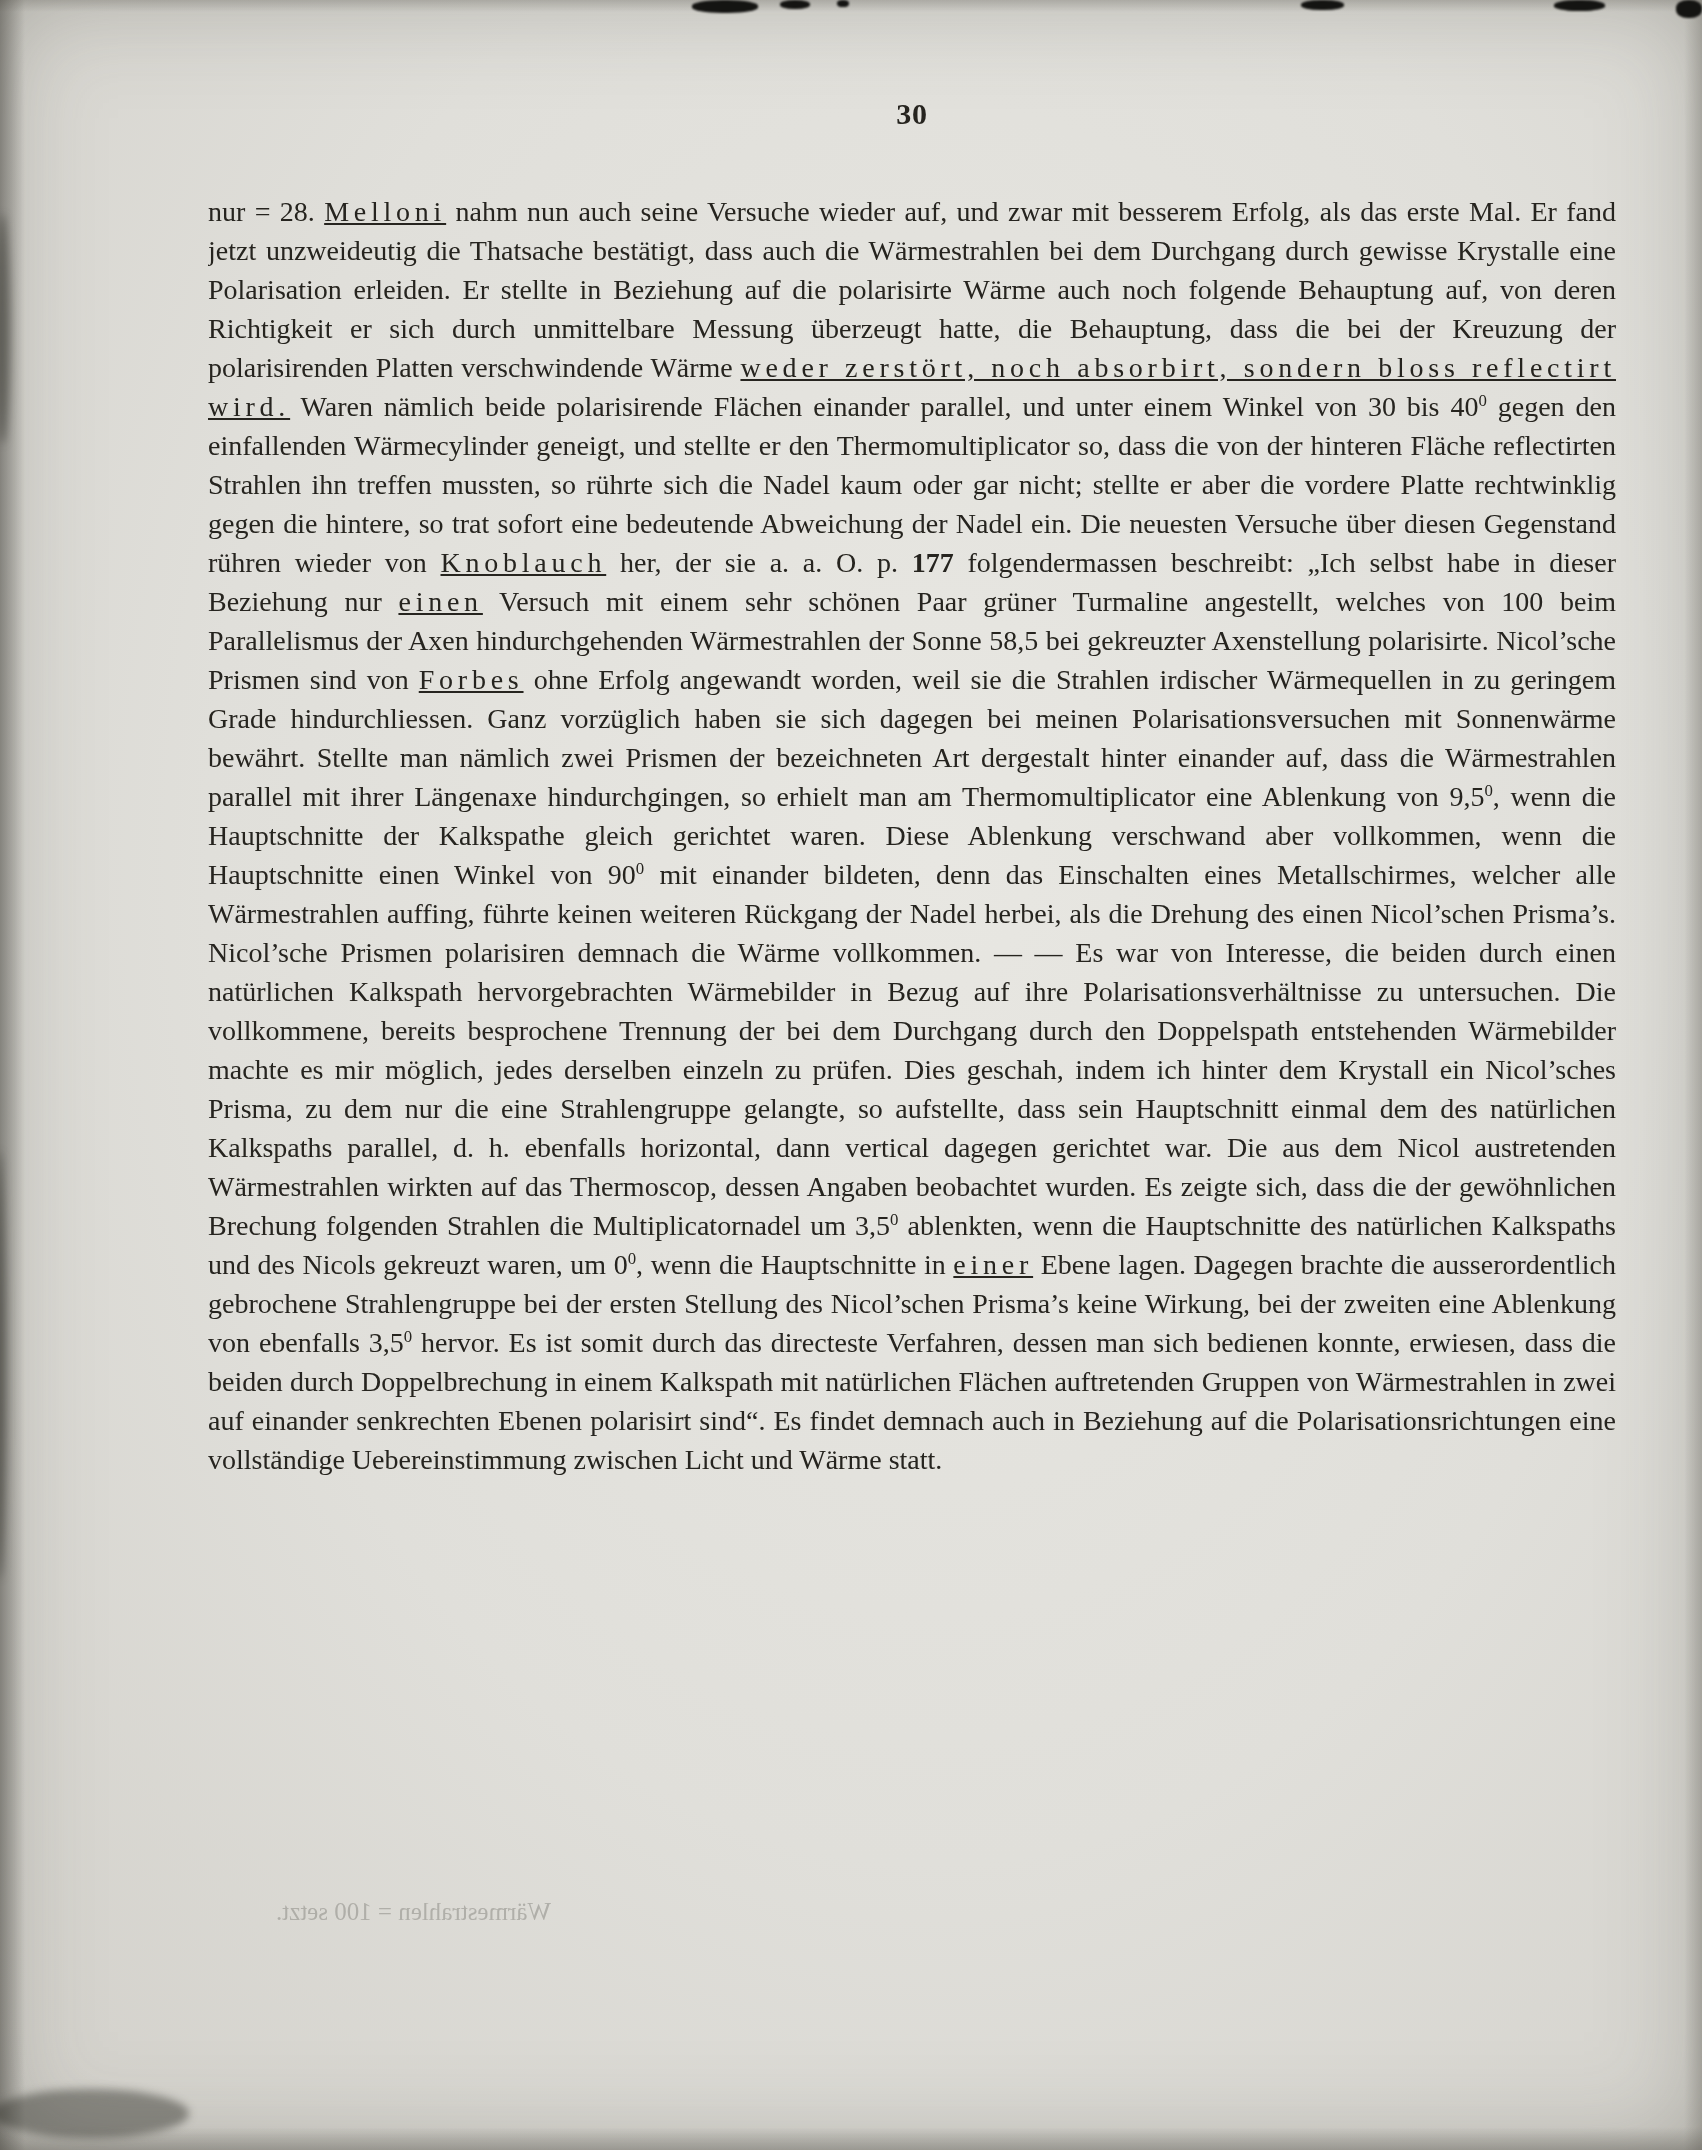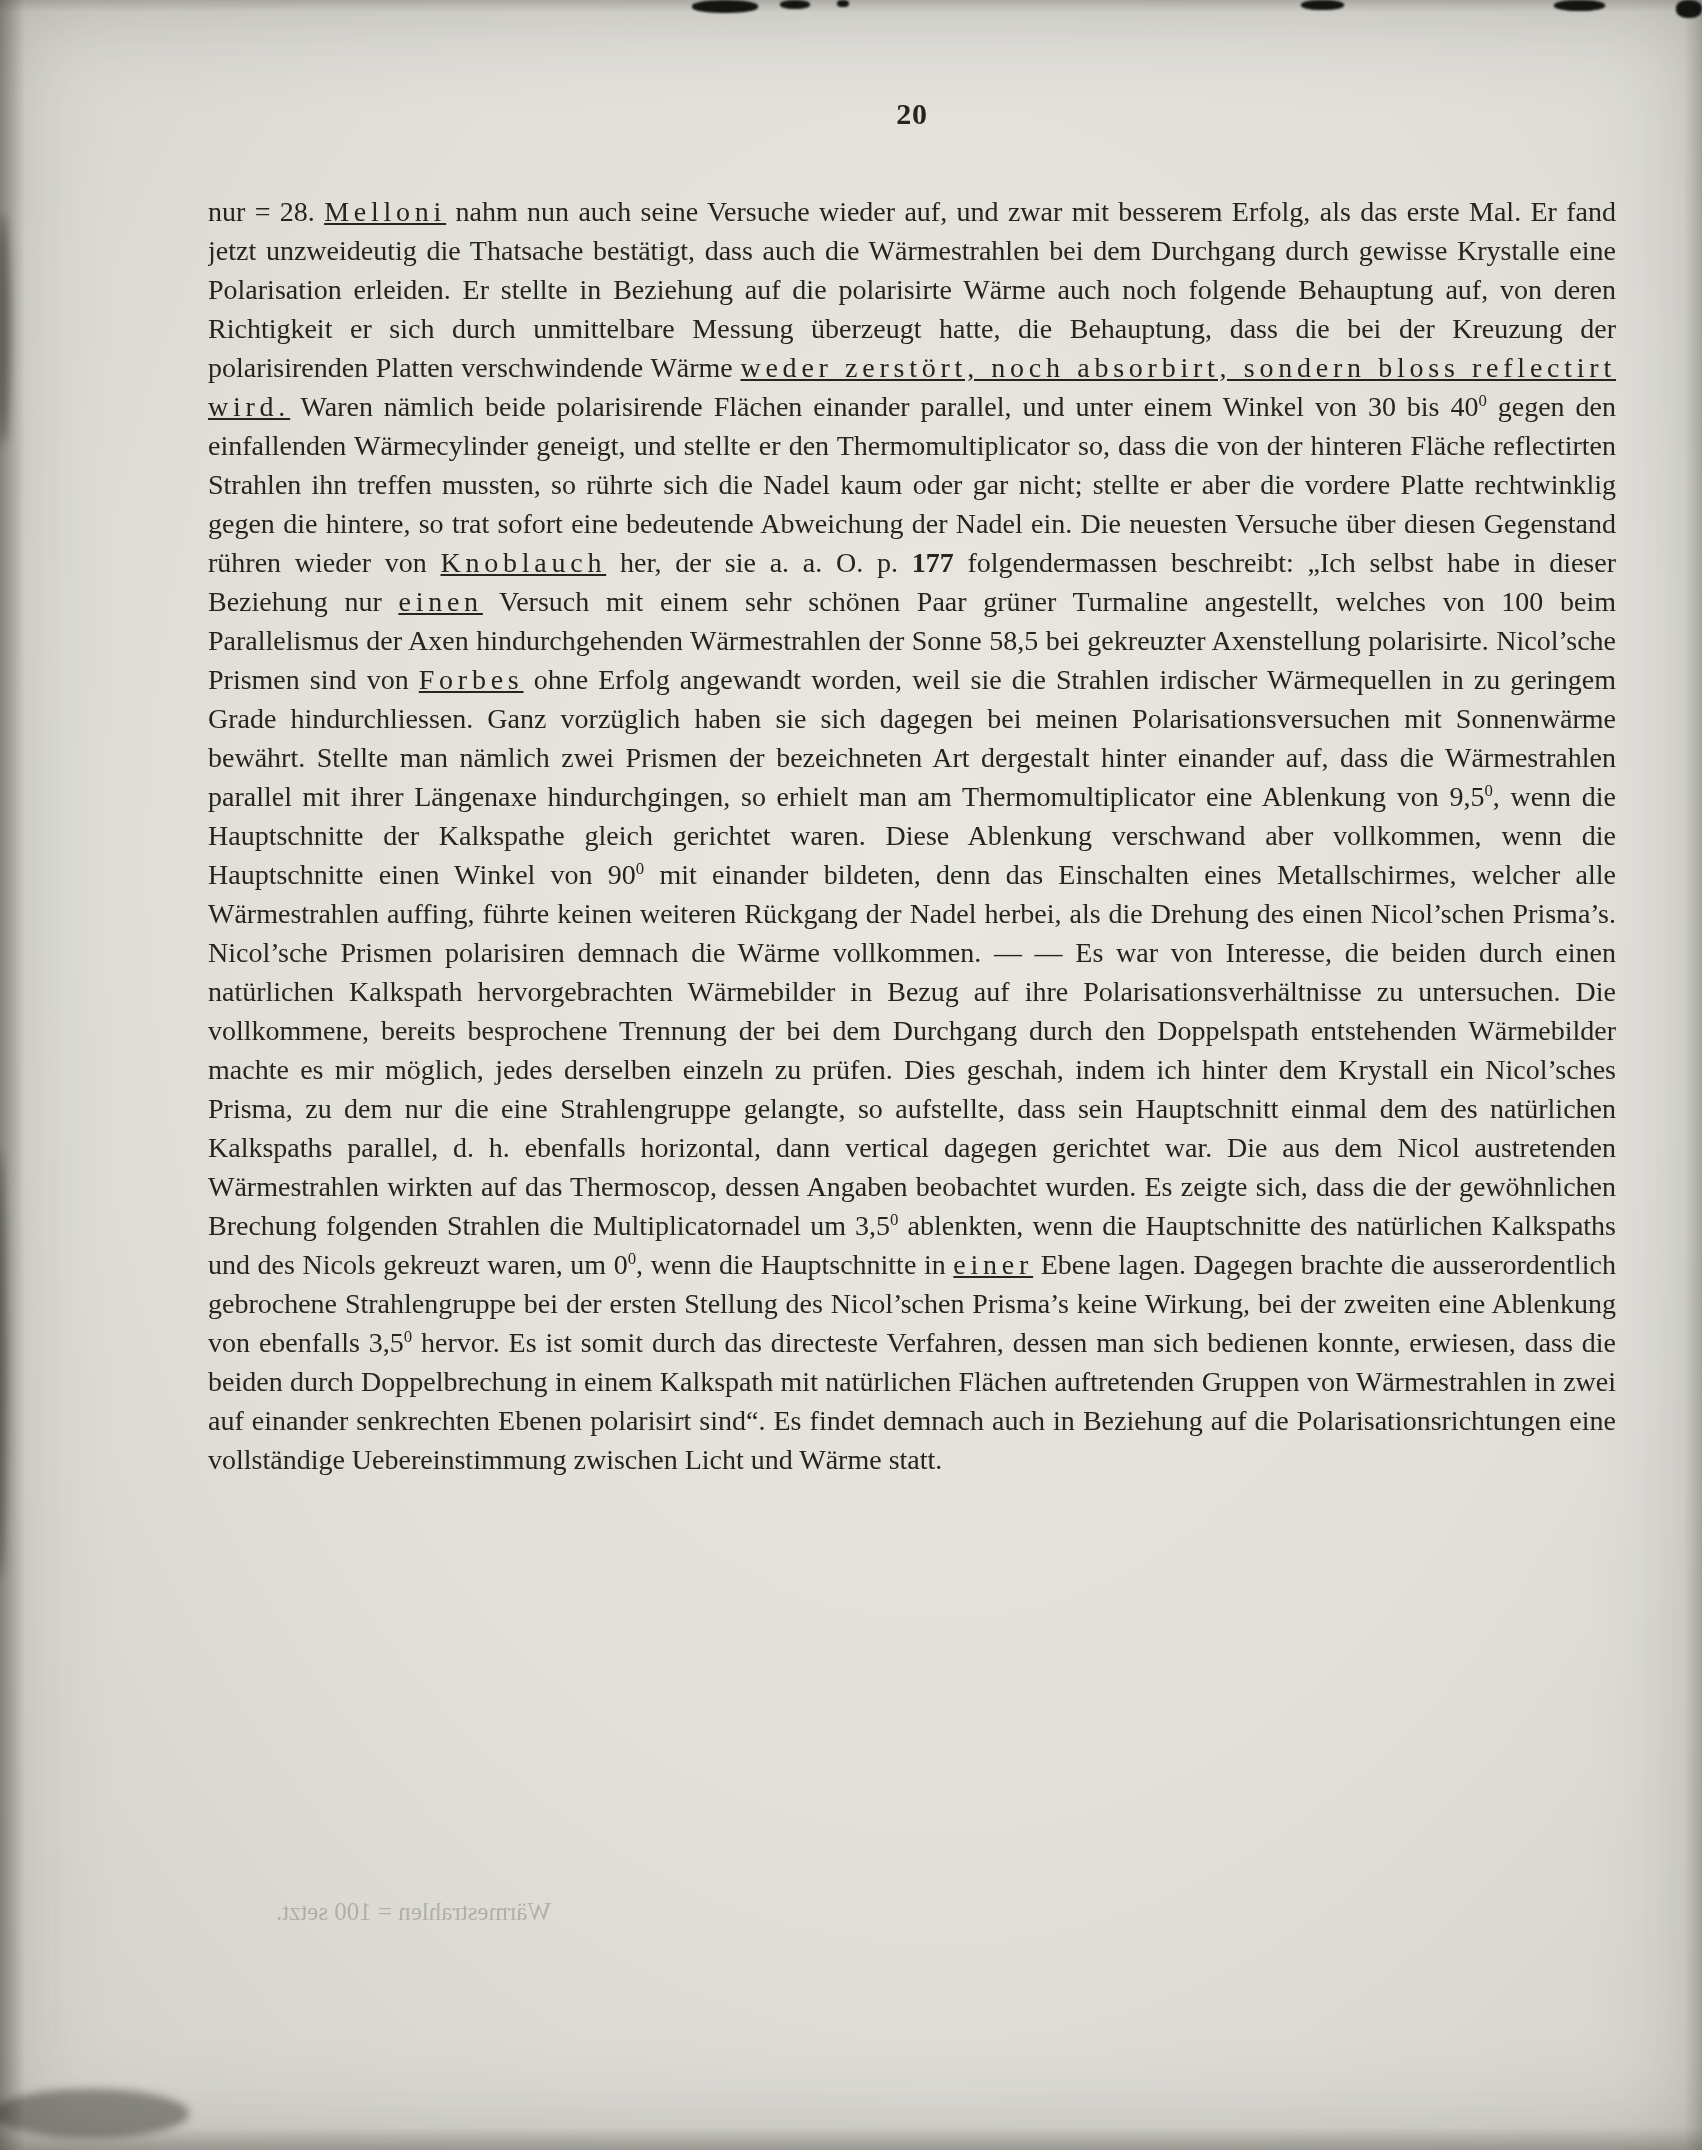--- a/index.html
+++ b/index.html
@@ -92,21 +92,21 @@
     background: rgba(45,44,38,0.45);
     border-radius: 50%;
     filter: blur(4.1px);
   }
 </style>
 </head>
 <body>
 
 <div class="page">
 
-  <div class="page-number">20</div>
+  <div class="page-number">30</div>
 
   <div class="body-text"><span>nur = 28.  </span><span class="sperr">Melloni</span><span> nahm nun auch seine Versuche wieder auf, und zwar mit besserem Erfolg, als das erste Mal.  Er fand jetzt unzweideutig die Thatsache bestätigt, dass auch die Wärmestrahlen bei dem Durchgang durch gewisse Krystalle eine Polarisation erleiden.  Er stellte in Beziehung auf die polarisirte Wärme auch noch folgende Behauptung auf, von deren Richtigkeit er sich durch unmittelbare Messung überzeugt hatte, die Behauptung, dass die bei der Kreuzung der polarisirenden Platten verschwindende Wärme </span><span class="sperr">weder zerstört, noch absorbirt, sondern bloss reflectirt wird.</span><span>  Waren nämlich beide polarisirende Flächen einander parallel, und unter einem Winkel von 30 bis 40</span><sup>0</sup><span> gegen den einfallenden Wärmecylinder geneigt, und stellte er den Thermomultiplicator so, dass die von der hinteren Fläche reflectirten Strahlen ihn treffen mussten, so rührte sich die Nadel kaum oder gar nicht; stellte er aber die vordere Platte rechtwinklig gegen die hintere, so trat sofort eine bedeutende Abweichung der Nadel ein.  Die neuesten Versuche über diesen Gegenstand rühren wieder von </span><span class="sperr">Knoblauch</span><span> her, der sie a. a. O. p. </span><span class="bold">177</span><span> folgendermassen beschreibt:  „Ich selbst habe in dieser Beziehung nur </span><span class="sperr">einen</span><span> Versuch mit einem sehr schönen Paar grüner Turmaline angestellt, welches von 100 beim Parallelismus der Axen hindurchgehenden Wärmestrahlen der Sonne 58,5 bei gekreuzter Axenstellung polarisirte.  Nicol’sche Prismen sind von </span><span class="sperr">Forbes</span><span> ohne Erfolg angewandt worden, weil sie die Strahlen irdischer Wärmequellen in zu geringem Grade hindurchliessen.  Ganz vorzüglich haben sie sich dagegen bei meinen Polarisationsversuchen mit Sonnenwärme bewährt.  Stellte man nämlich zwei Prismen der bezeichneten Art dergestalt hinter einander auf, dass die Wärmestrahlen parallel mit ihrer Längenaxe hindurchgingen, so erhielt man am Thermomultiplicator eine Ablenkung von 9,5</span><sup>0</sup><span>, wenn die Hauptschnitte der Kalkspathe gleich gerichtet waren.  Diese Ablenkung verschwand aber vollkommen, wenn die Hauptschnitte einen Winkel von 90</span><sup>0</sup><span> mit einander bildeten, denn das Einschalten eines Metallschirmes, welcher alle Wärmestrahlen auffing, führte keinen weiteren Rückgang der Nadel herbei, als die Drehung des einen Nicol’schen Prisma’s.  Nicol’sche Prismen polarisiren demnach die Wärme vollkommen. — — Es war von Interesse, die beiden durch einen natürlichen Kalkspath hervorgebrachten Wärmebilder in Bezug auf ihre Polarisationsverhältnisse zu untersuchen.  Die vollkommene, bereits besprochene Trennung der bei dem Durchgang durch den Doppelspath entstehenden Wärmebilder machte es mir möglich, jedes derselben einzeln zu prüfen.  Dies geschah, indem ich hinter dem Krystall ein Nicol’sches Prisma, zu dem nur die eine Strahlengruppe gelangte, so aufstellte, dass sein Hauptschnitt einmal dem des natürlichen Kalkspaths parallel, d. h. ebenfalls horizontal, dann vertical dagegen gerichtet war.  Die aus dem Nicol austretenden Wärmestrahlen wirkten auf das Thermoscop, dessen Angaben beobachtet wurden.  Es zeigte sich, dass die der gewöhnlichen Brechung folgenden Strahlen die Multiplicatornadel um 3,5</span><sup>0</sup><span> ablenkten, wenn die Hauptschnitte des natürlichen Kalkspaths und des Nicols gekreuzt waren, um 0</span><sup>0</sup><span>, wenn die Hauptschnitte in </span><span class="sperr">einer</span><span> Ebene lagen.  Dagegen brachte die ausserordentlich gebrochene Strahlengruppe bei der ersten Stellung des Nicol’schen Prisma’s keine Wirkung, bei der zweiten eine Ablenkung von ebenfalls 3,5</span><sup>0</sup><span> hervor.  Es ist somit durch das directeste Verfahren, dessen man sich bedienen konnte, erwiesen, dass die beiden durch Doppelbrechung in einem Kalkspath mit natürlichen Flächen auftretenden Gruppen von Wärmestrahlen in zwei auf einander senkrechten Ebenen polarisirt sind“.  Es findet demnach auch in Beziehung auf die Polarisationsrichtungen eine vollständige Uebereinstimmung zwischen Licht und Wärme statt.</span></div>
 
   <div class="bleed-text">Wärmestrahlen = 100 setzt.</div>
 
   <div class="artifact edge-top"></div>
   <div class="artifact edge-left"></div>
   <div class="artifact edge-right"></div>
   <div class="artifact edge-bottom"></div>
 

